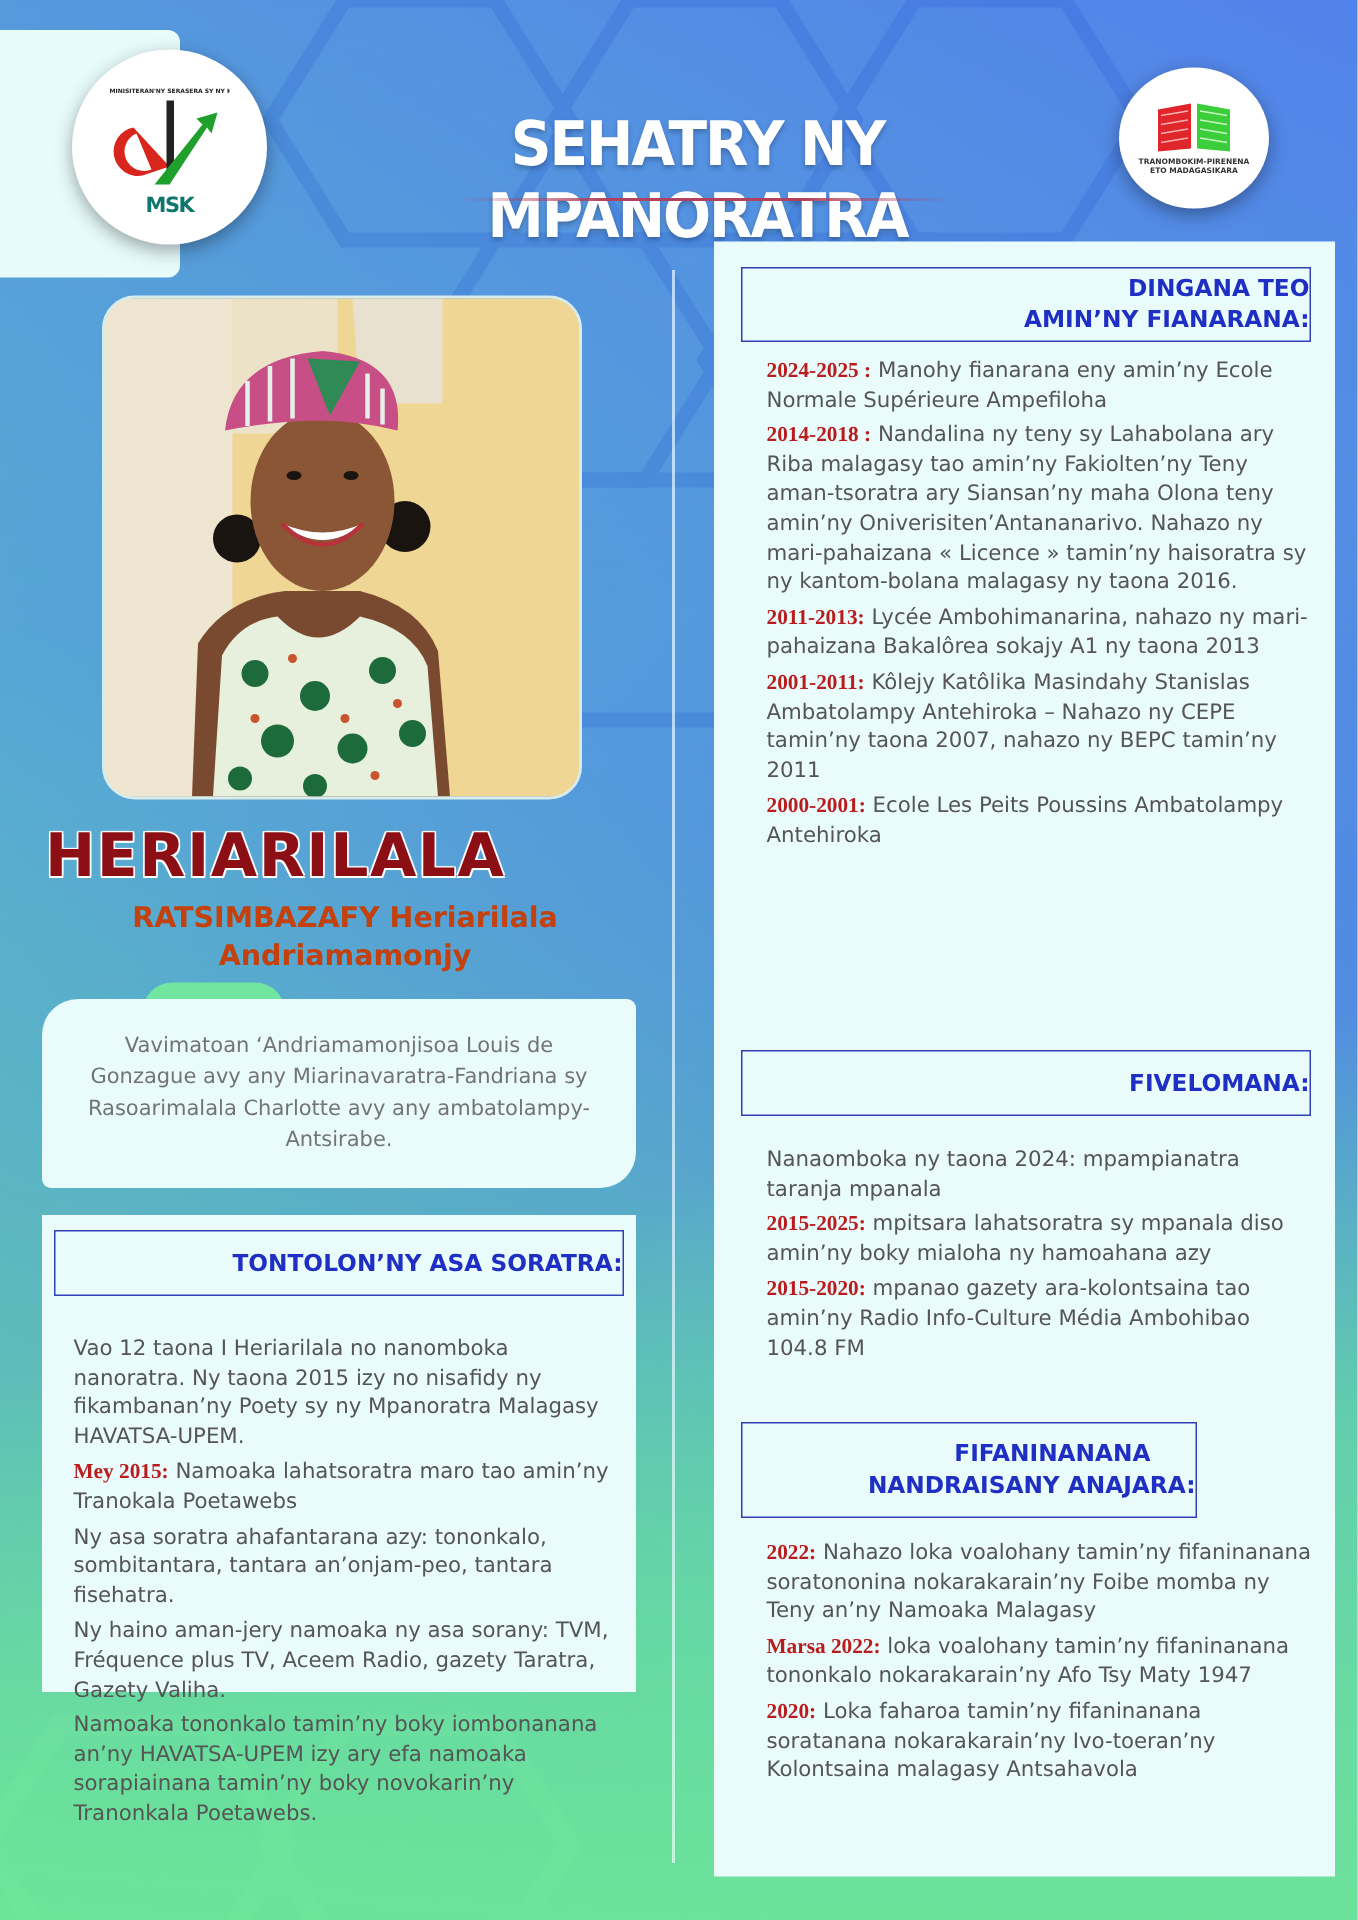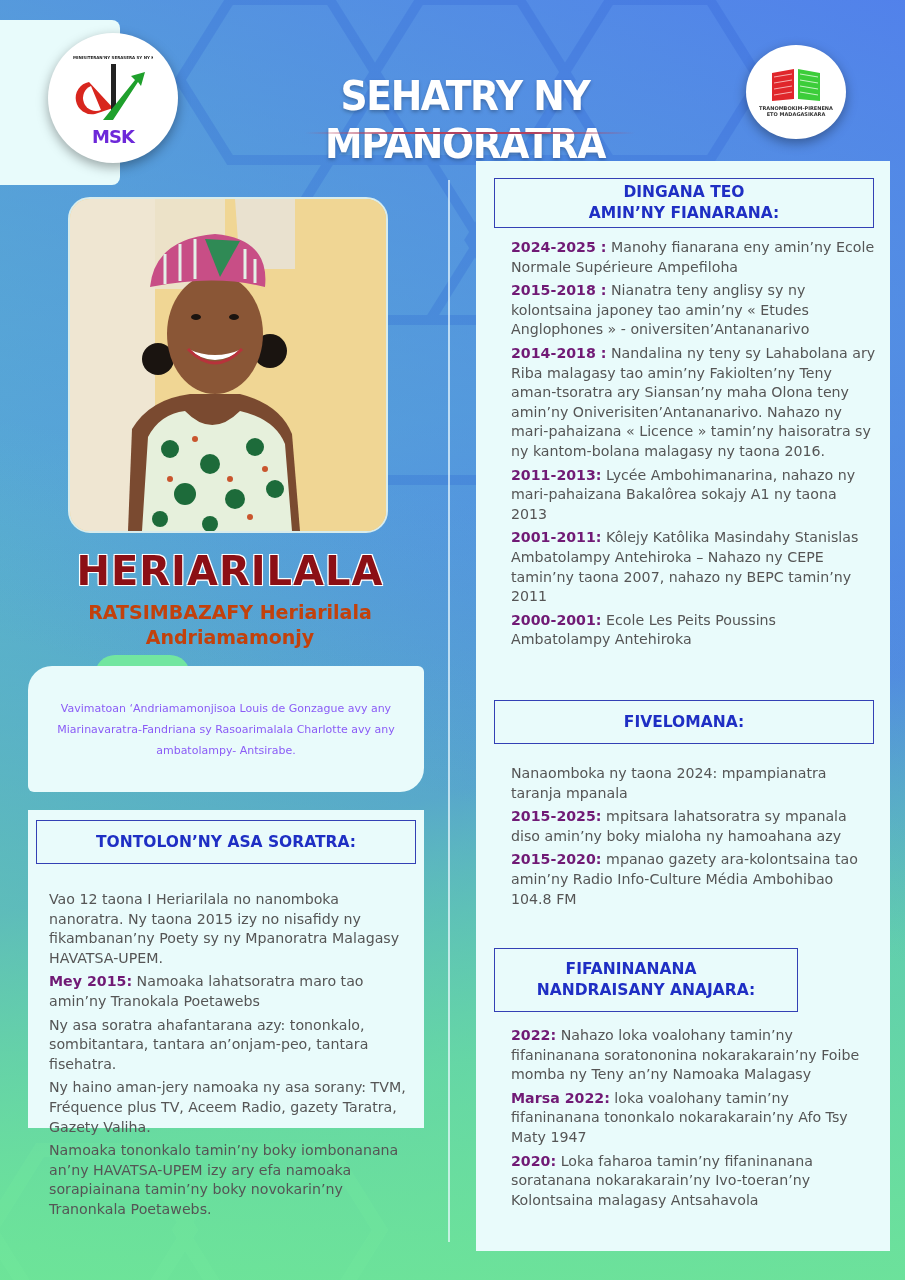--- a/index.html
+++ b/index.html
@@ -20,21 +20,21 @@
     position:absolute; left:0; top:20px; width:120px; height:165px;
     background:#e8fbfb; border-radius:0 8px 8px 0;
   }
   .logo-circle {
     position:absolute; background:#fff; border-radius:50%;
     box-shadow: 0 4px 12px rgba(0,0,0,0.35);
     display:flex; align-items:center; justify-content:center; flex-direction:column;
   }
   .logo-msk { left:48px; top:33px; width:130px; height:130px; }
   .logo-tranom { left:746px; top:45px; width:100px; height:94px; }
-  .msk-label { font-family:"DejaVu Sans", sans-serif; font-weight:bold; font-size:18px; color:#6d28d9; letter-spacing:-1px; margin-top:-4px; }
+  .msk-label { font-family:"DejaVu Sans", sans-serif; font-weight:bold; font-size:14px; color:#0f766e; letter-spacing:-1px; margin-top:-4px; }
   .msk-arc { font-size:4px; color:#222; font-weight:bold; }
   .tranom-label { font-size:5px; font-weight:bold; color:#333; text-align:center; line-height:6px; margin-top:2px; }
 
   .main-title {
     position:absolute; left:195px; top:72px; width:540px; text-align:center;
     font-family:"DejaVu Sans", sans-serif; font-weight:bold; font-size:41px; color:#fff;
     letter-spacing:-1.5px; transform:scaleX(0.92);
     text-shadow: 0 2px 4px rgba(0,0,0,0.25);
   }
   .title-rule {
@@ -47,58 +47,58 @@
   }
 
   .photo-frame {
     position:absolute; left:68px; top:197px; width:316px; height:332px;
     border-radius:22px; overflow:hidden; border:2px solid #d8ecec;
     background: linear-gradient(90deg, #efe3c9 0%, #f1dba0 30%, #f2d088 60%, #ecc680 100%);
   }
   .photo-frame svg { width:100%; height:100%; display:block; }
 
   .name-big {
-    position:absolute; left:30px; top:548px; width:400px; text-align:center;
+    position:absolute; left:30px; top:548px; width:400px; 
     font-family:"DejaVu Sans", sans-serif; font-weight:bold; font-size:40px; color:#8c0f15;
     letter-spacing:1px;
     text-shadow: 0 0 2px #fff, 1px 1px 0 #fff, -1px -1px 0 #fff, 1px -1px 0 #fff, -1px 1px 0 #fff;
   }
   .name-full {
     position:absolute; left:30px; top:600px; width:400px; text-align:center;
     font-family:"DejaVu Sans", sans-serif; font-weight:bold; font-size:19px; color:#c2410c; line-height:25px;
   }
   .green-tab {
     position:absolute; left:95px; top:655px; width:95px; height:20px; background:#72e6a0; border-radius:20px 20px 0 0;
   }
   .parents-card {
     position:absolute; left:28px; top:666px; width:396px; height:126px;
     background:#e9fbfb; border-radius:24px 6px 24px 6px;
     display:flex; align-items:center; justify-content:center;
   }
   .parents-text {
-    width:360px; text-align:center; font-size:11px; line-height:21px; color:#8b5cf6;
+    width:360px; text-align:center; font-size:14px; line-height:21px; color:#737373;
     font-family:"DejaVu Sans", sans-serif; font-weight:500;
   }
 
   .card {
     position:absolute; background:#e9fbfb;
   }
   .card-left { left:28px; top:810px; width:396px; height:318px; }
   .card-right { left:476px; top:161px; width:414px; height:1090px; }
 
   .sec-header {
     border:1.5px solid #3340b5; color:#1f2fc4; text-align:center;
     font-family:"DejaVu Sans", sans-serif; font-weight:bold; font-size:15.5px; line-height:21px;
-    box-sizing:border-box; display:flex; align-items:center; justify-content:center; flex-direction:column;
+    box-sizing:border-box; display:flex; align-items:flex-end; justify-content:center; flex-direction:column;
   }
   .entry {
     font-size:14.2px; line-height:19.6px; color:#555; margin-bottom:4px;
     font-family:"DejaVu Sans", sans-serif;
   }
-  .entry b { color:#701a75; font-weight:bold; }
+  .entry b { color:#b91c1c; font-weight:bold;font-family:Liberation Serif, serif; }
   .entries { position:absolute; }
 </style>
 </head>
 <body>
 
 <div class="bg-layer"></div>
 <svg class="hex-layer" width="905" height="1280" viewBox="0 0 905 1280">
   <g fill="none" stroke="#1d4fcf" stroke-width="10">
     <polygon points="230,0 330,0 380,80 330,160 230,160 180,80"></polygon>
     <polygon points="420,0 520,0 570,80 520,160 420,160 370,80"></polygon>
@@ -218,21 +218,20 @@
     </div>
 </div>
 
 <div class="card card-right">
   <div class="sec-header" style="position:absolute;left:18px;top:17px;width:380px;height:50px;">
     <span>DINGANA TEO</span>
     <span>AMIN’NY FIANARANA:</span>
   </div>
   <div class="entries" id="edu-entries" style="left:35px;top:77px;width:365px;">
       <div class="entry"><b>2024-2025 :</b><span> Manohy fianarana eny amin’ny Ecole Normale Supérieure Ampefiloha</span></div>
-      <div class="entry"><b>2015-2018 :</b><span> Nianatra teny anglisy sy ny kolontsaina japoney tao amin’ny « Etudes Anglophones » - oniversiten’Antananarivo</span></div>
       <div class="entry"><b>2014-2018 :</b><span> Nandalina ny teny sy Lahabolana ary Riba malagasy tao amin’ny Fakiolten’ny Teny aman-tsoratra ary Siansan’ny maha Olona teny amin’ny Oniverisiten’Antananarivo. Nahazo ny mari-pahaizana « Licence » tamin’ny haisoratra sy ny kantom-bolana malagasy ny taona 2016.</span></div>
       <div class="entry"><b>2011-2013:</b><span> Lycée Ambohimanarina, nahazo ny mari-pahaizana Bakalôrea sokajy A1 ny taona 2013</span></div>
       <div class="entry"><b>2001-2011:</b><span> Kôlejy Katôlika Masindahy Stanislas Ambatolampy Antehiroka – Nahazo ny CEPE tamin’ny taona 2007, nahazo ny BEPC tamin’ny 2011</span></div>
       <div class="entry"><b>2000-2001:</b><span> Ecole Les Peits Poussins Ambatolampy Antehiroka</span></div>
     </div>
 
   <div class="sec-header" style="position:absolute;left:18px;top:539px;width:380px;height:44px;">
     <span>FIVELOMANA:</span>
   </div>
   <div class="entries" id="career-entries" style="left:35px;top:603px;width:365px;">

